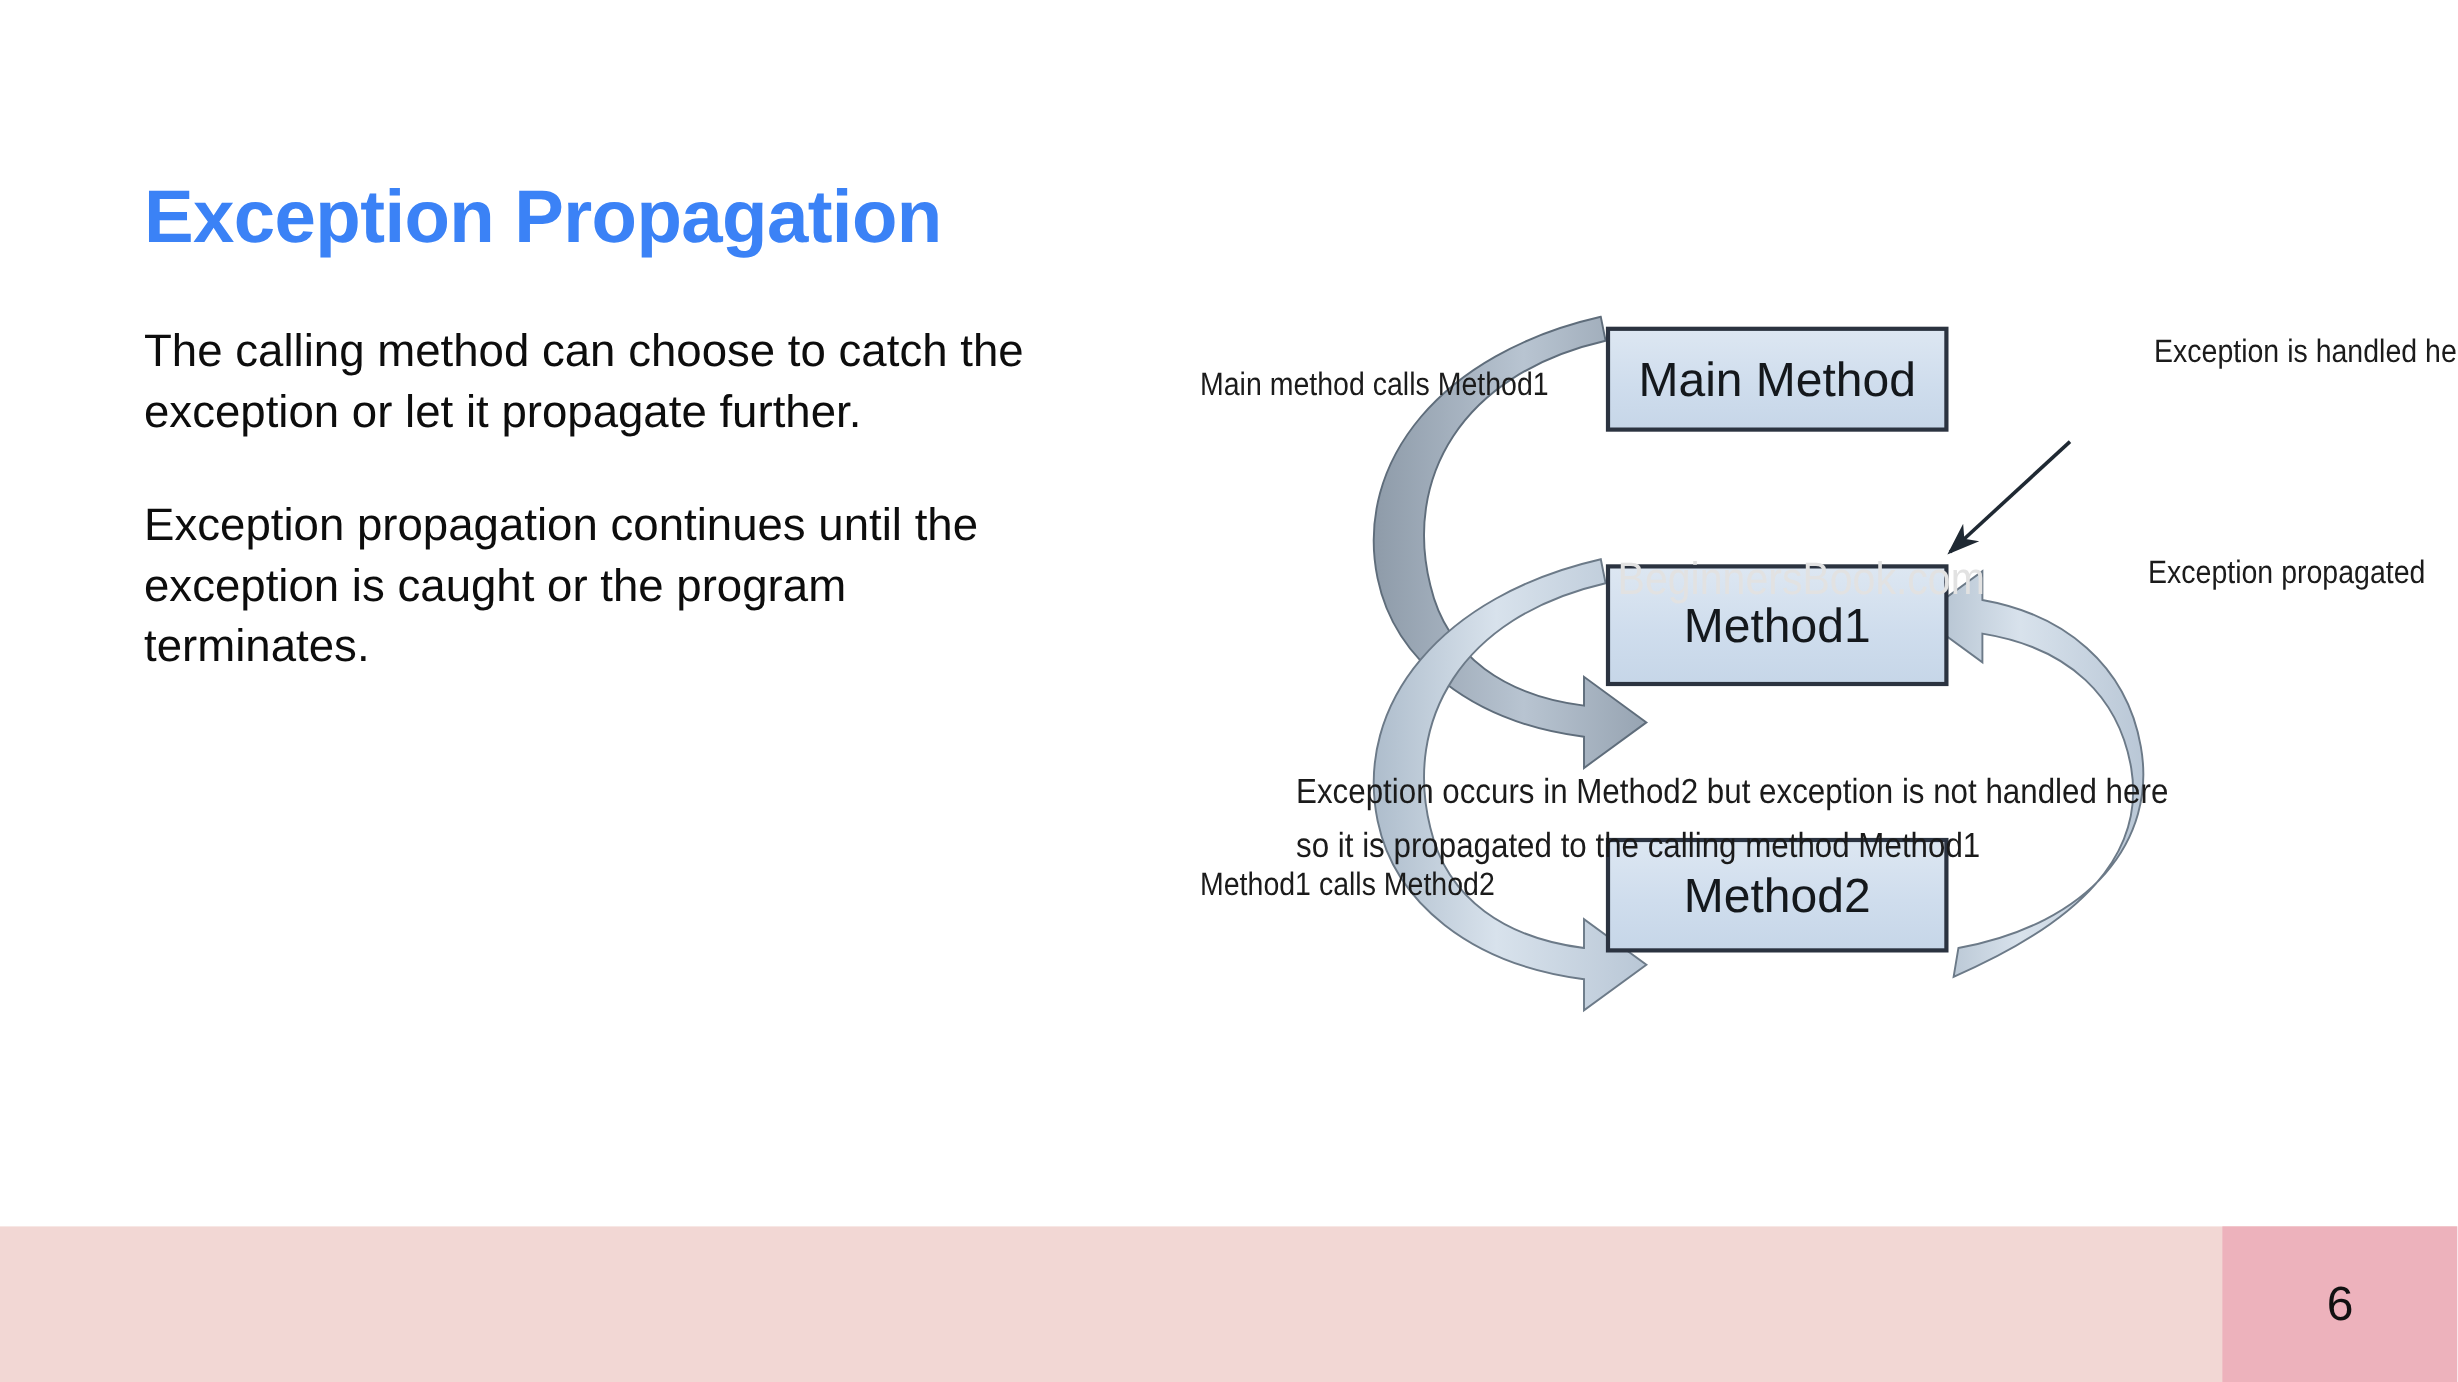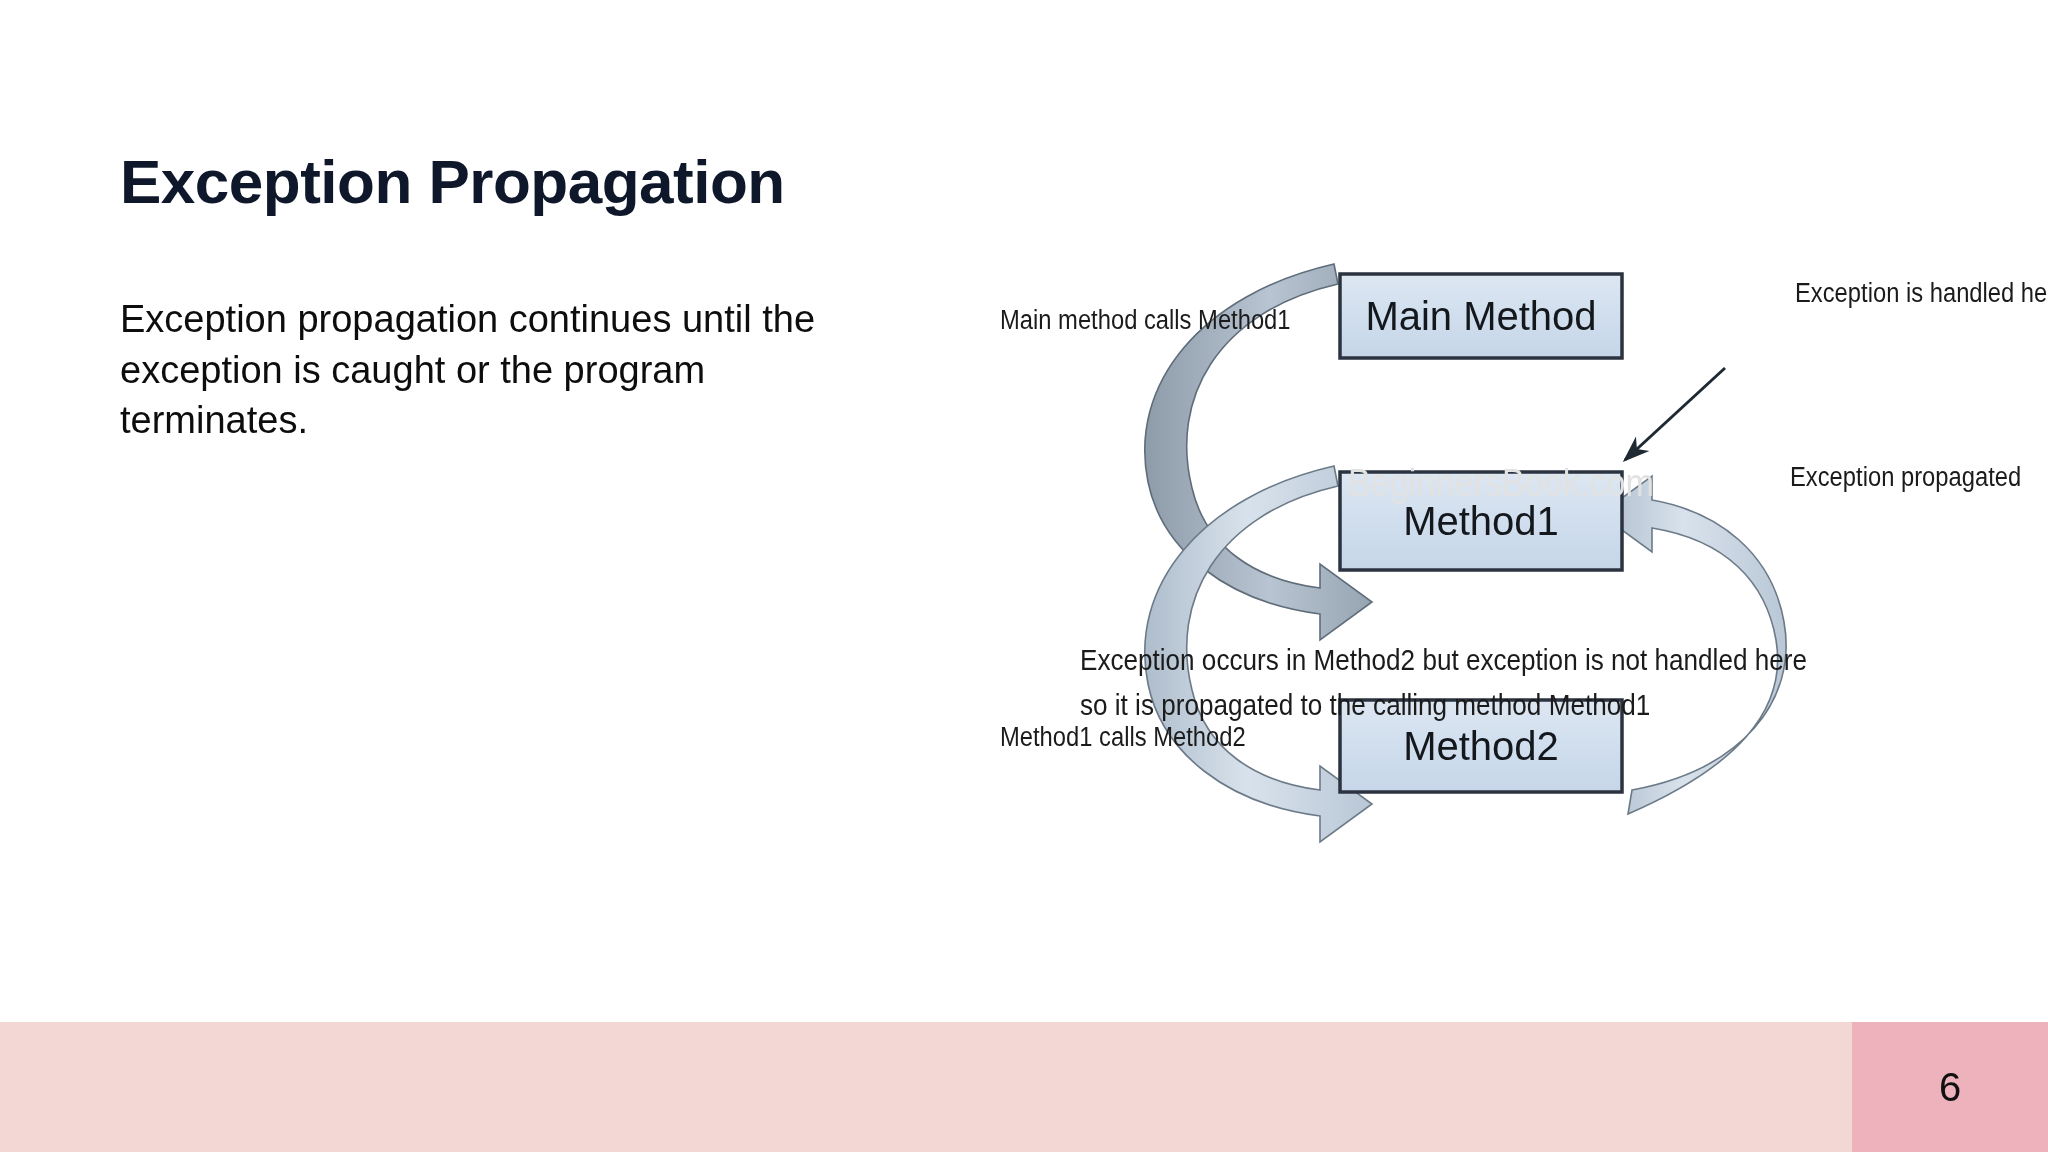--- a/index.html
+++ b/index.html
@@ -18,21 +18,21 @@
     overflow: hidden;
   }
 
   
   .slide-title {
     position: absolute;
     left: 120px;
     top: 104px;
     font-size: 62px;
     font-weight: bold;
-    color: #0f172a;
+    color: #3b82f6;
     letter-spacing: -0.5px;
     white-space: nowrap;
   }
 
   
   .body-col {
     position: absolute;
     left: 120px;
     top: 268px;
     width: 900px;
@@ -130,20 +130,22 @@
   }
 </style>
 </head>
 <body>
 
 <div class="slide">
 
   <h1 class="slide-title">Exception Propagation</h1>
 
   <div class="body-col">
+    <p class="body-para">The calling method can choose to catch the
+exception or let it propagate further.</p>
     <p class="body-para">Exception propagation continues until the
 exception is caught or the program
 terminates.</p>
   </div>
 
   <div class="diagram">
 
     <svg viewBox="0 0 1010 720" xmlns="http://www.w3.org/2000/svg">
       <defs>
         <linearGradient id="boxgrad" x1="0" y1="0" x2="0" y2="1">

